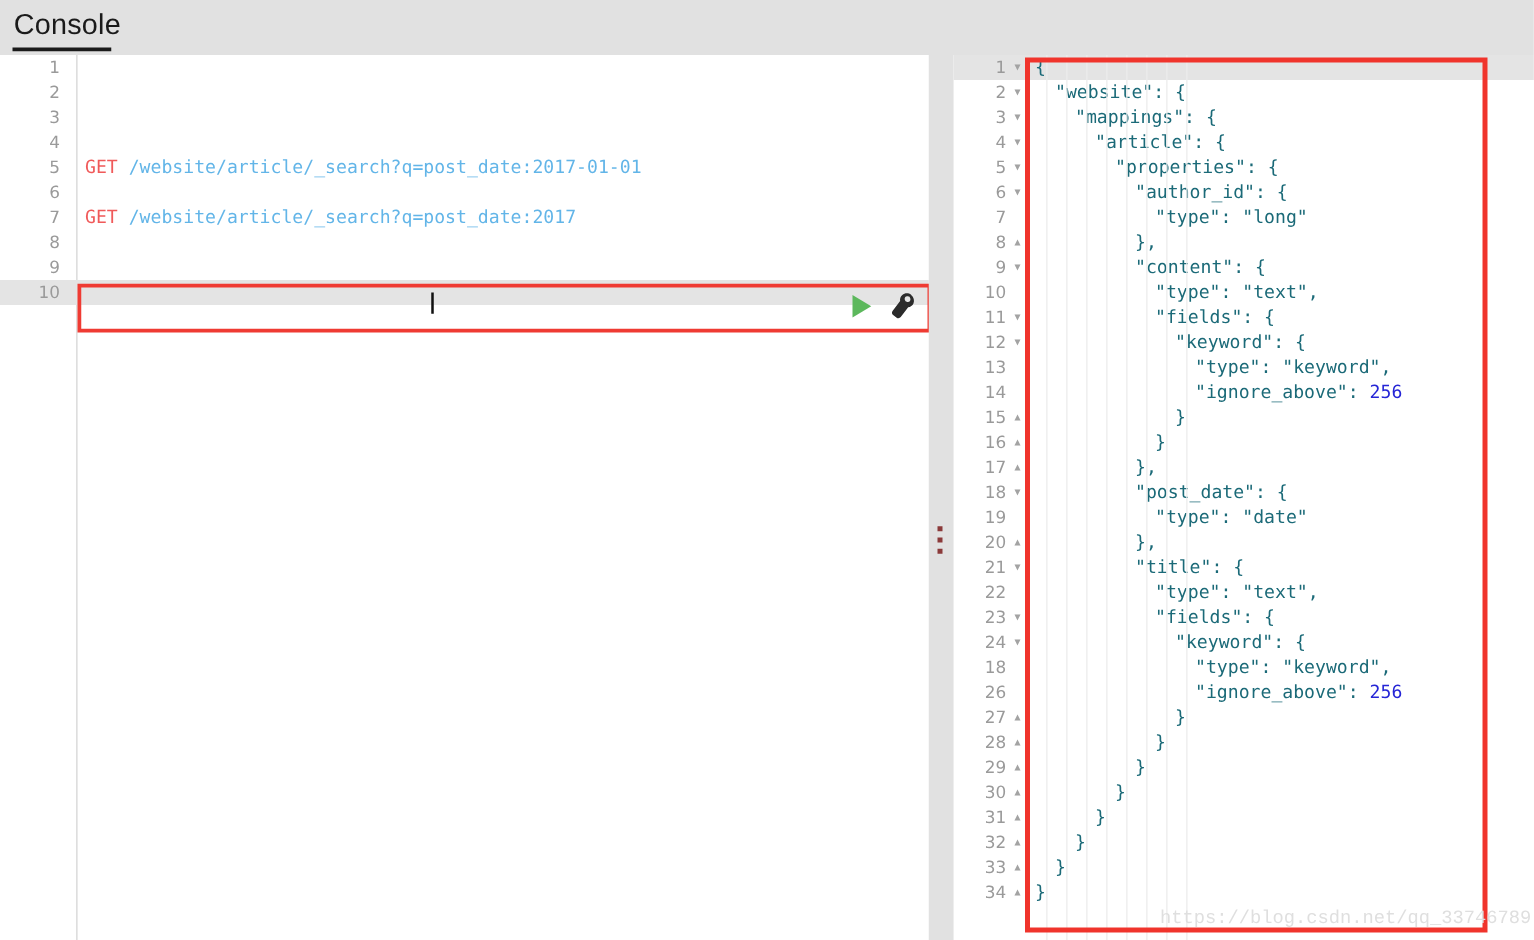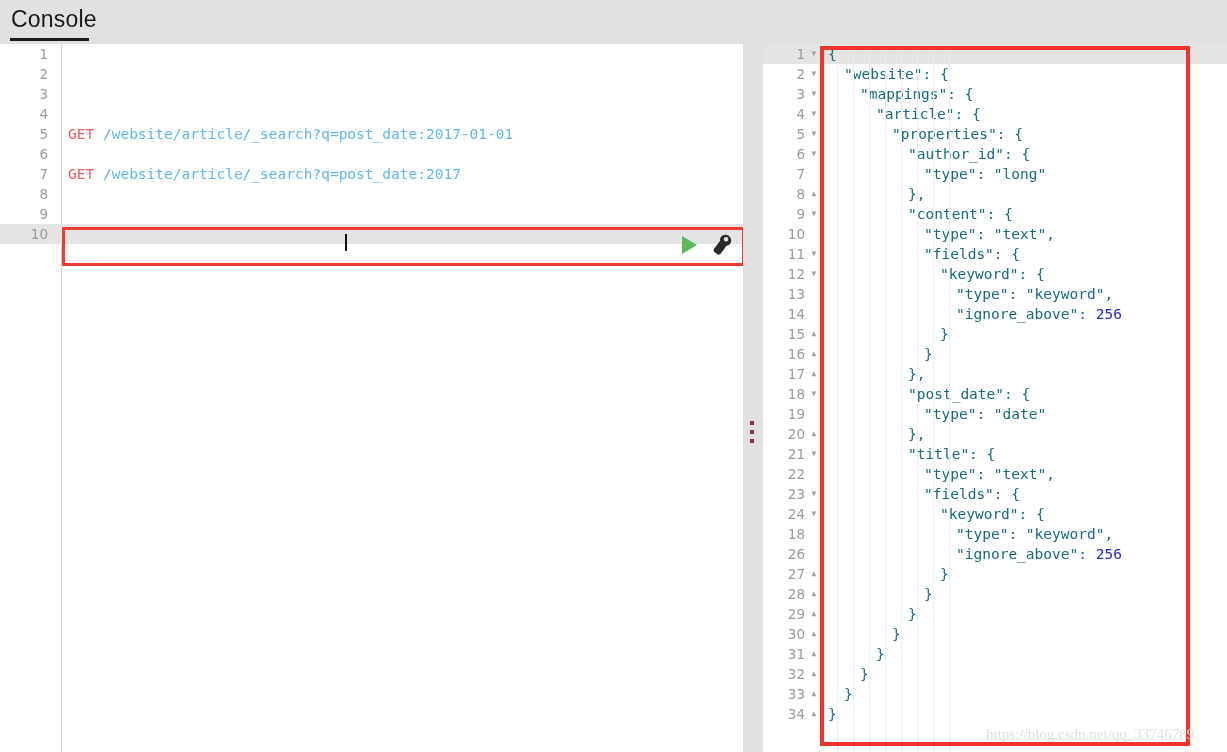--- a/index.html
+++ b/index.html
@@ -242,25 +242,25 @@
     width: 370px;
     height: 700px;
     border: 4px solid #f0342c;
     box-sizing: border-box;
     pointer-events: none;
   }
 
   
   #watermark {
     position: absolute;
-    left: 986px;
+    left: 928px;
     top: 726px;
     font-size: 15px;
     color: #dfdfdf;
-    font-family: Liberation Serif, serif;
+    font-family: Liberation Mono, monospace;
     white-space: nowrap;
     user-select: none;
   }
 </style>
 </head>
 <body>
 
 <div id="header">
   <div id="console-title">Console</div>
   <div id="console-underline"></div>

